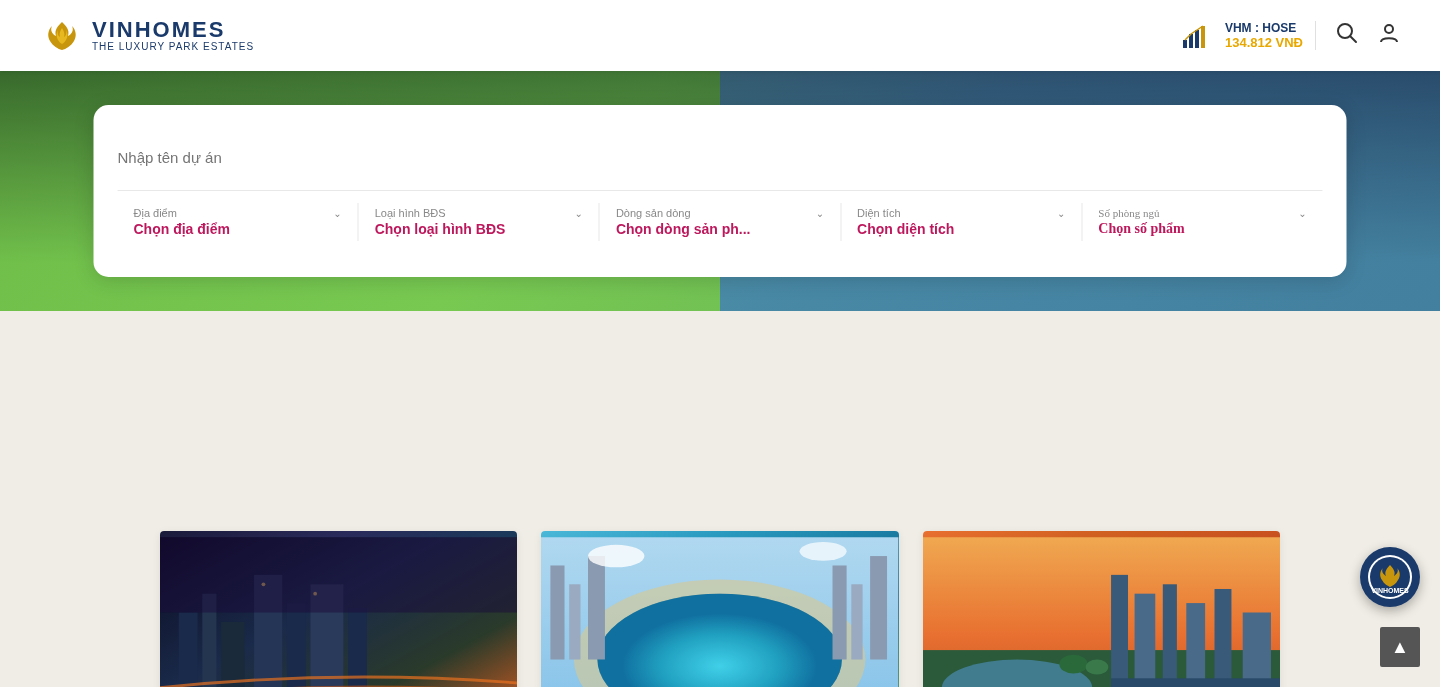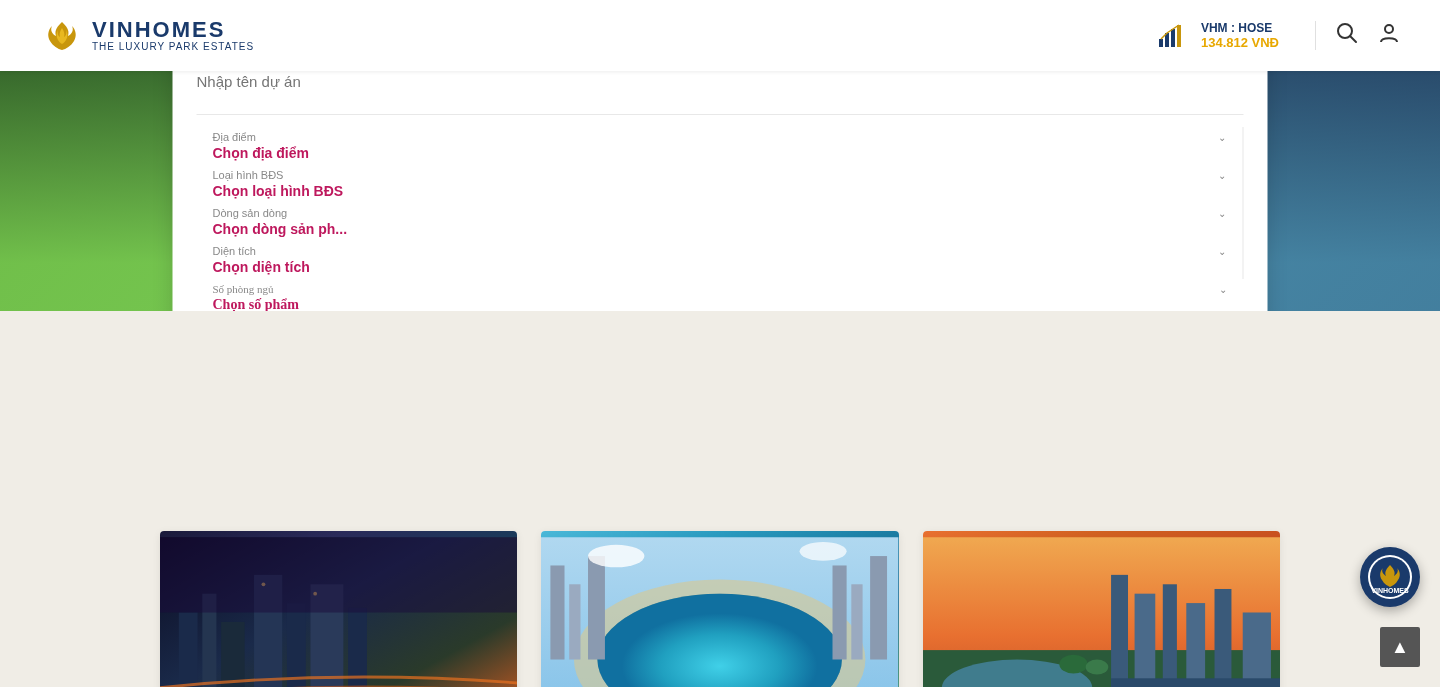--- a/index.html
+++ b/index.html
@@ -58,23 +58,24 @@
       font-weight: 500;
     }
     .header-right {
       display: flex;
       align-items: center;
       gap: 20px;
       margin-left: auto;
     }
     .stock-widget {
       display: flex;
+      align-items: center;
       gap: 16px;
       border-right: 1px solid #e0e0e0;
-      padding-right: 36px;
+      padding-right: 12px;
     }
     .stock-chart-icon {
       width: 28px;
       height: 28px;
     }
     .stock-info { display: flex; flex-direction: column; }
     .stock-title { font-size: 12px; font-weight: 700; color: #1a3a6b; }
     .stock-price { font-size: 13px; font-weight: 700; color: #e8a800; }
     .search-icon-btn {
       cursor: pointer;
@@ -109,21 +110,21 @@
       background: linear-gradient(180deg, #2a4a6b 0%, #3a6b8a 40%, #4a8baa 80%);
       opacity: 0.85;
     }
 
     
     .search-container {
       position: absolute;
       top: 50%;
       left: 50%;
       transform: translate(-50%, -50%);
-      width: 1095px;
+      width: 1253px;
       background: #fff;
       border-radius: 15px;
       padding: 36px 24px;
       box-shadow: 0 4px 20px rgba(0,0,0,0.15);
     }
     .search-row {
       display: flex;
       align-items: center;
       gap: 12px;
       margin-bottom: 16px;
@@ -147,21 +148,20 @@
       cursor: pointer;
       border-radius: 2px;
       white-space: nowrap;
     }
     .filter-row {
       display: flex;
       align-items: stretch;
       border-top: 1px solid #e8e8e8;
       padding-top: 12px;
       gap: 0;
-      flex-direction: column;
     }
     .filter-item {
       flex: 1;
       display: flex;
       flex-direction: column;
       padding: 4px 16px;
       cursor: pointer;
       border-right: 1px solid #e8e8e8;
       position: relative;
     }

